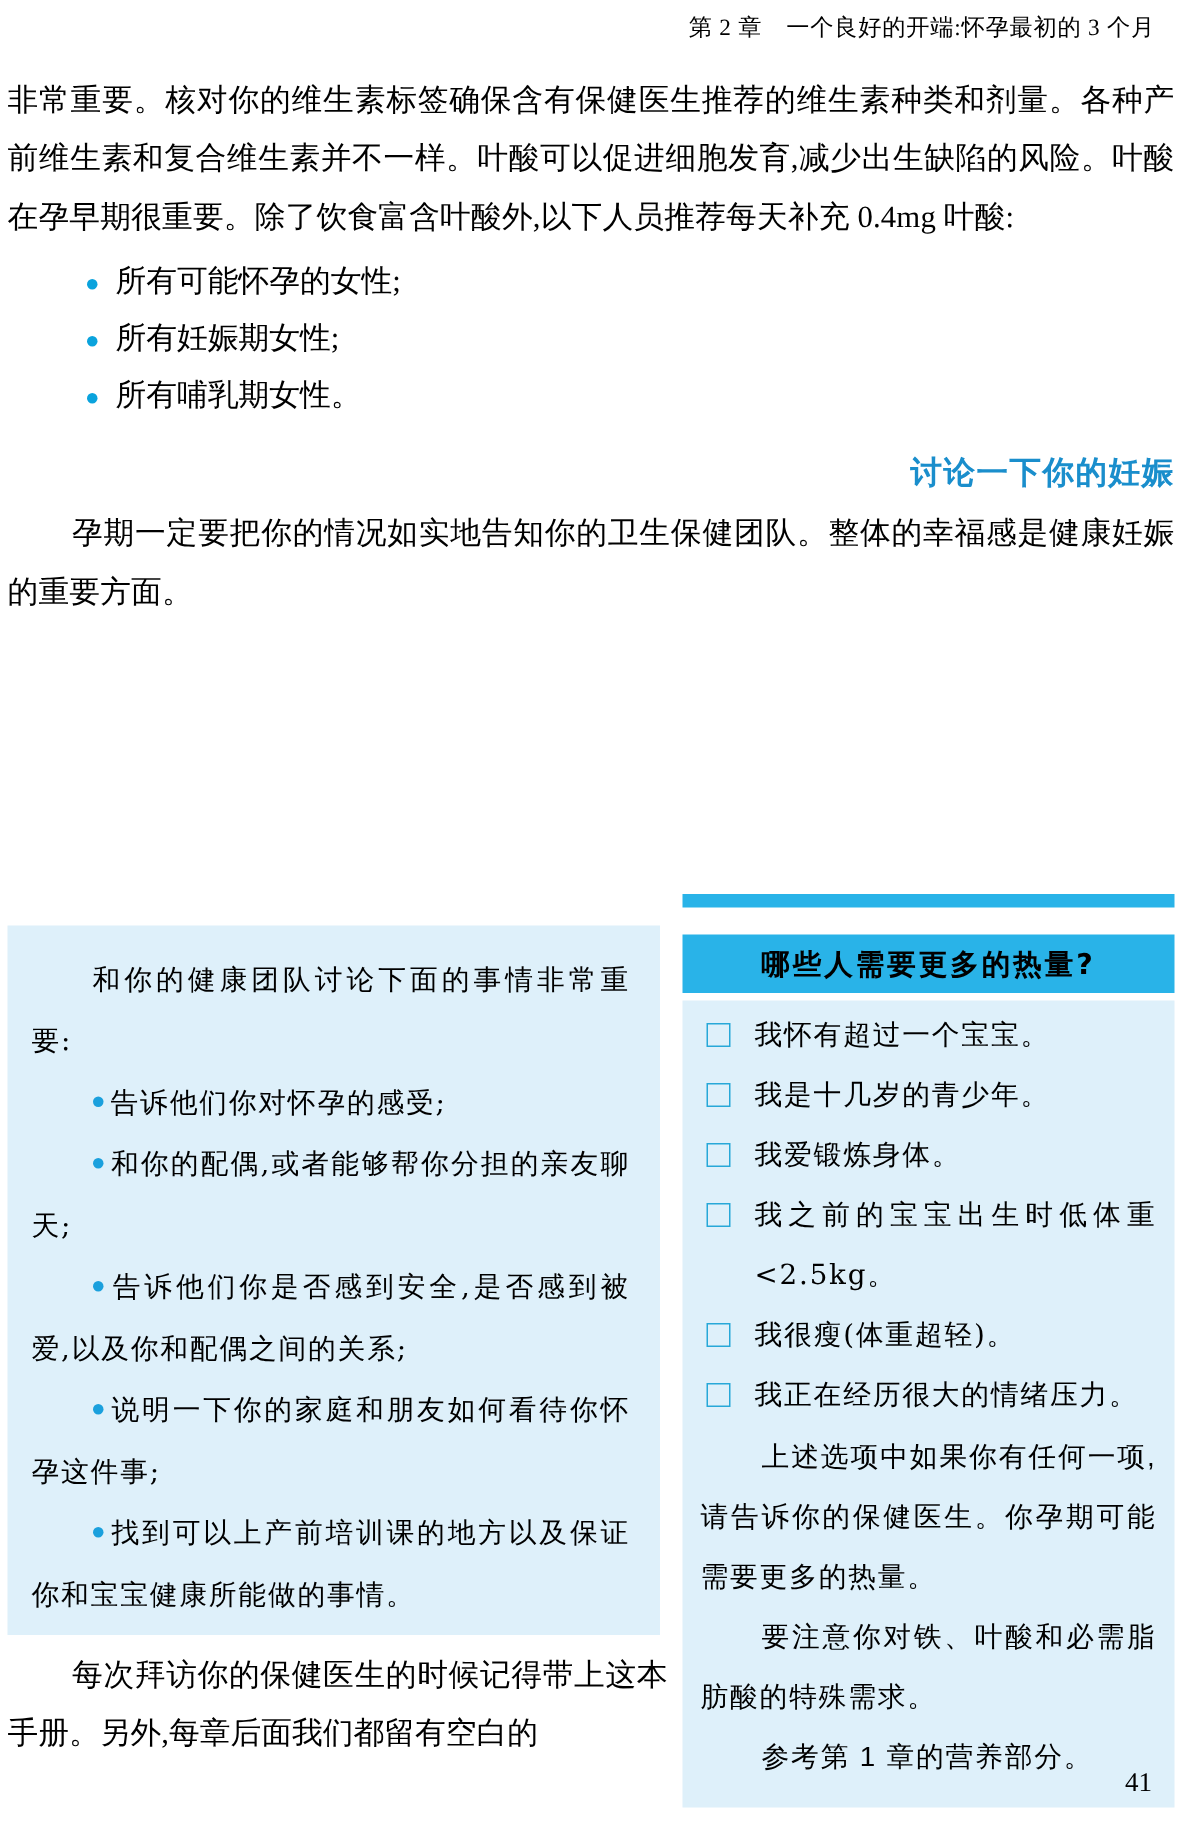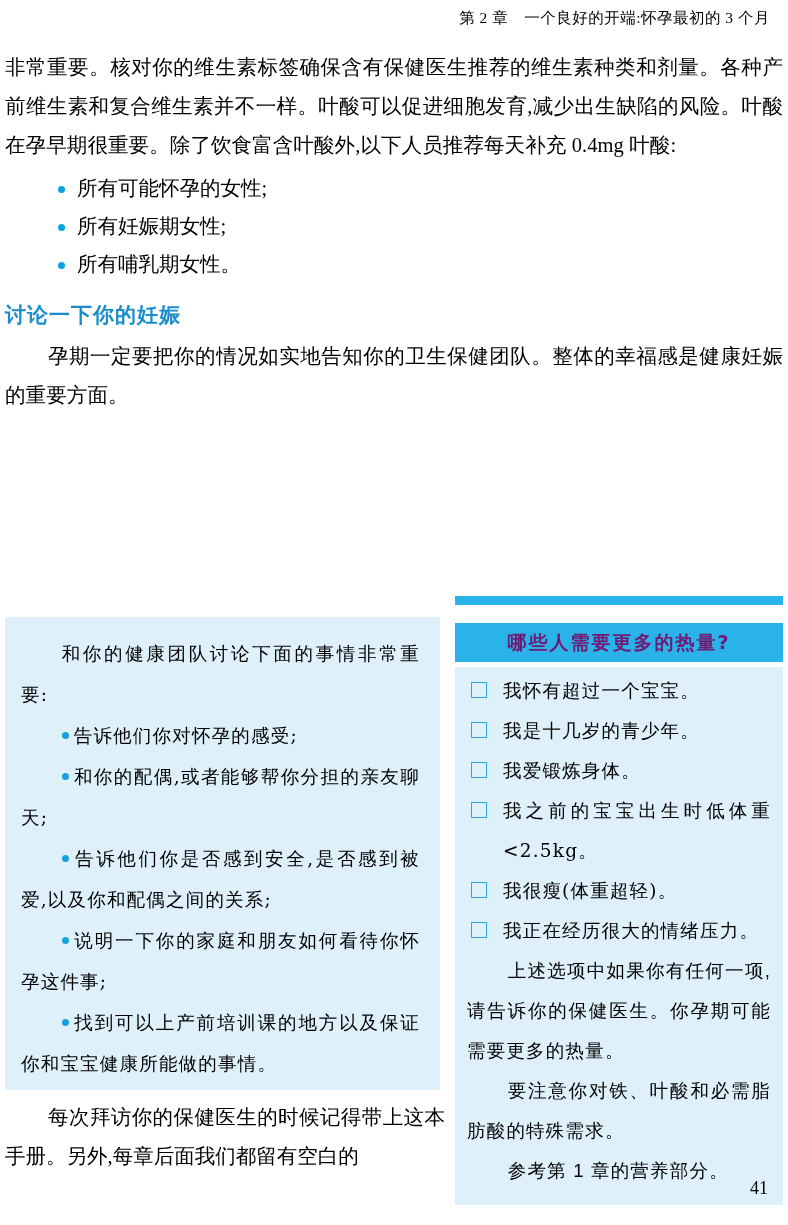--- a/index.html
+++ b/index.html
@@ -70,20 +70,21 @@
   }
 
   
   h2.section-heading {
     margin: 18px 0 8px 0;
     font-family: "DejaVu Sans", "Liberation Sans", sans-serif;
     font-weight: bold;
     font-size: 21px;
     color: #1a8ecc;
     letter-spacing: 1px;
+    text-align: right;
   }
 
   
   .boxes {
     position: absolute;
     left: 0;
     top: 596px;
     width: 788px;
     height: 590px;
   }
@@ -146,21 +147,21 @@
     width: 328px;
     height: 9px;
     background: #29b3e8;
   }
   .rule-bar.top { margin-bottom: 18px; }
 
   .right-title {
     width: 328px;
     height: 39px;
     background: #29b3e8;
-    color: #701a75;
+    color: #000000;
     font-family: "DejaVu Sans", "Liberation Sans", sans-serif;
     font-weight: bold;
     font-size: 19px;
     letter-spacing: 2px;
     display: flex;
     align-items: center;
     justify-content: center;
     box-sizing: border-box;
   }
 

